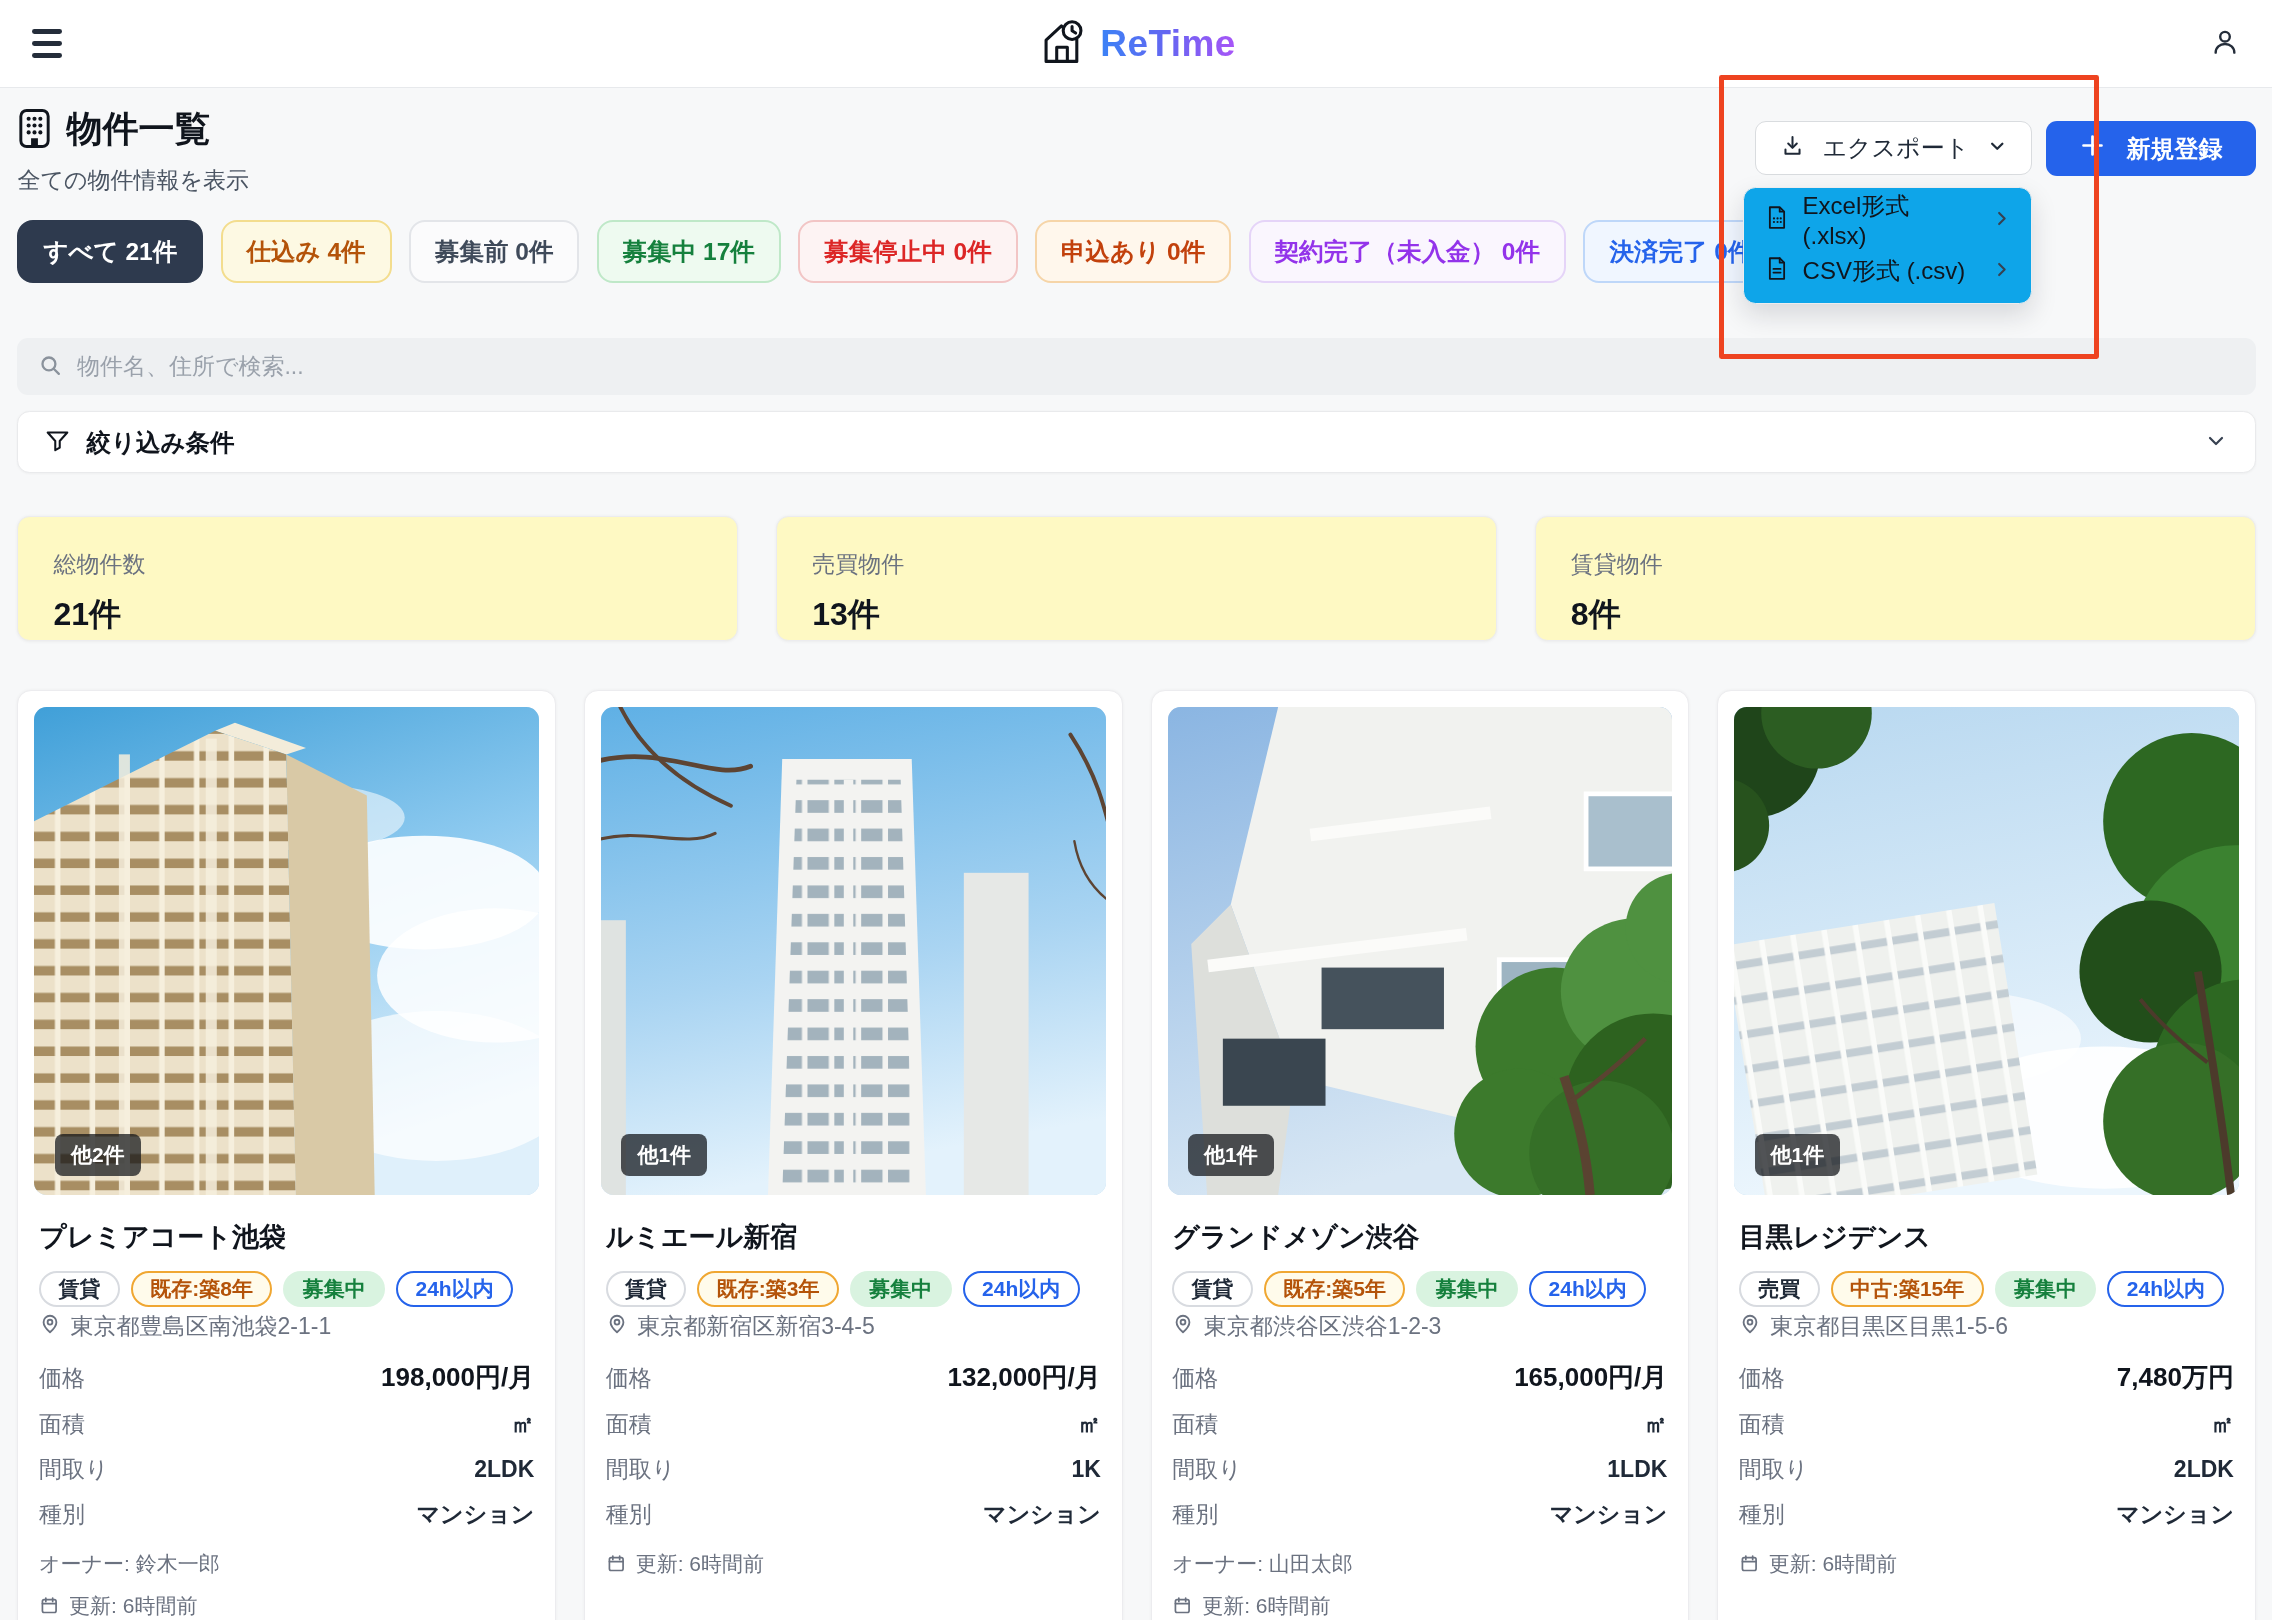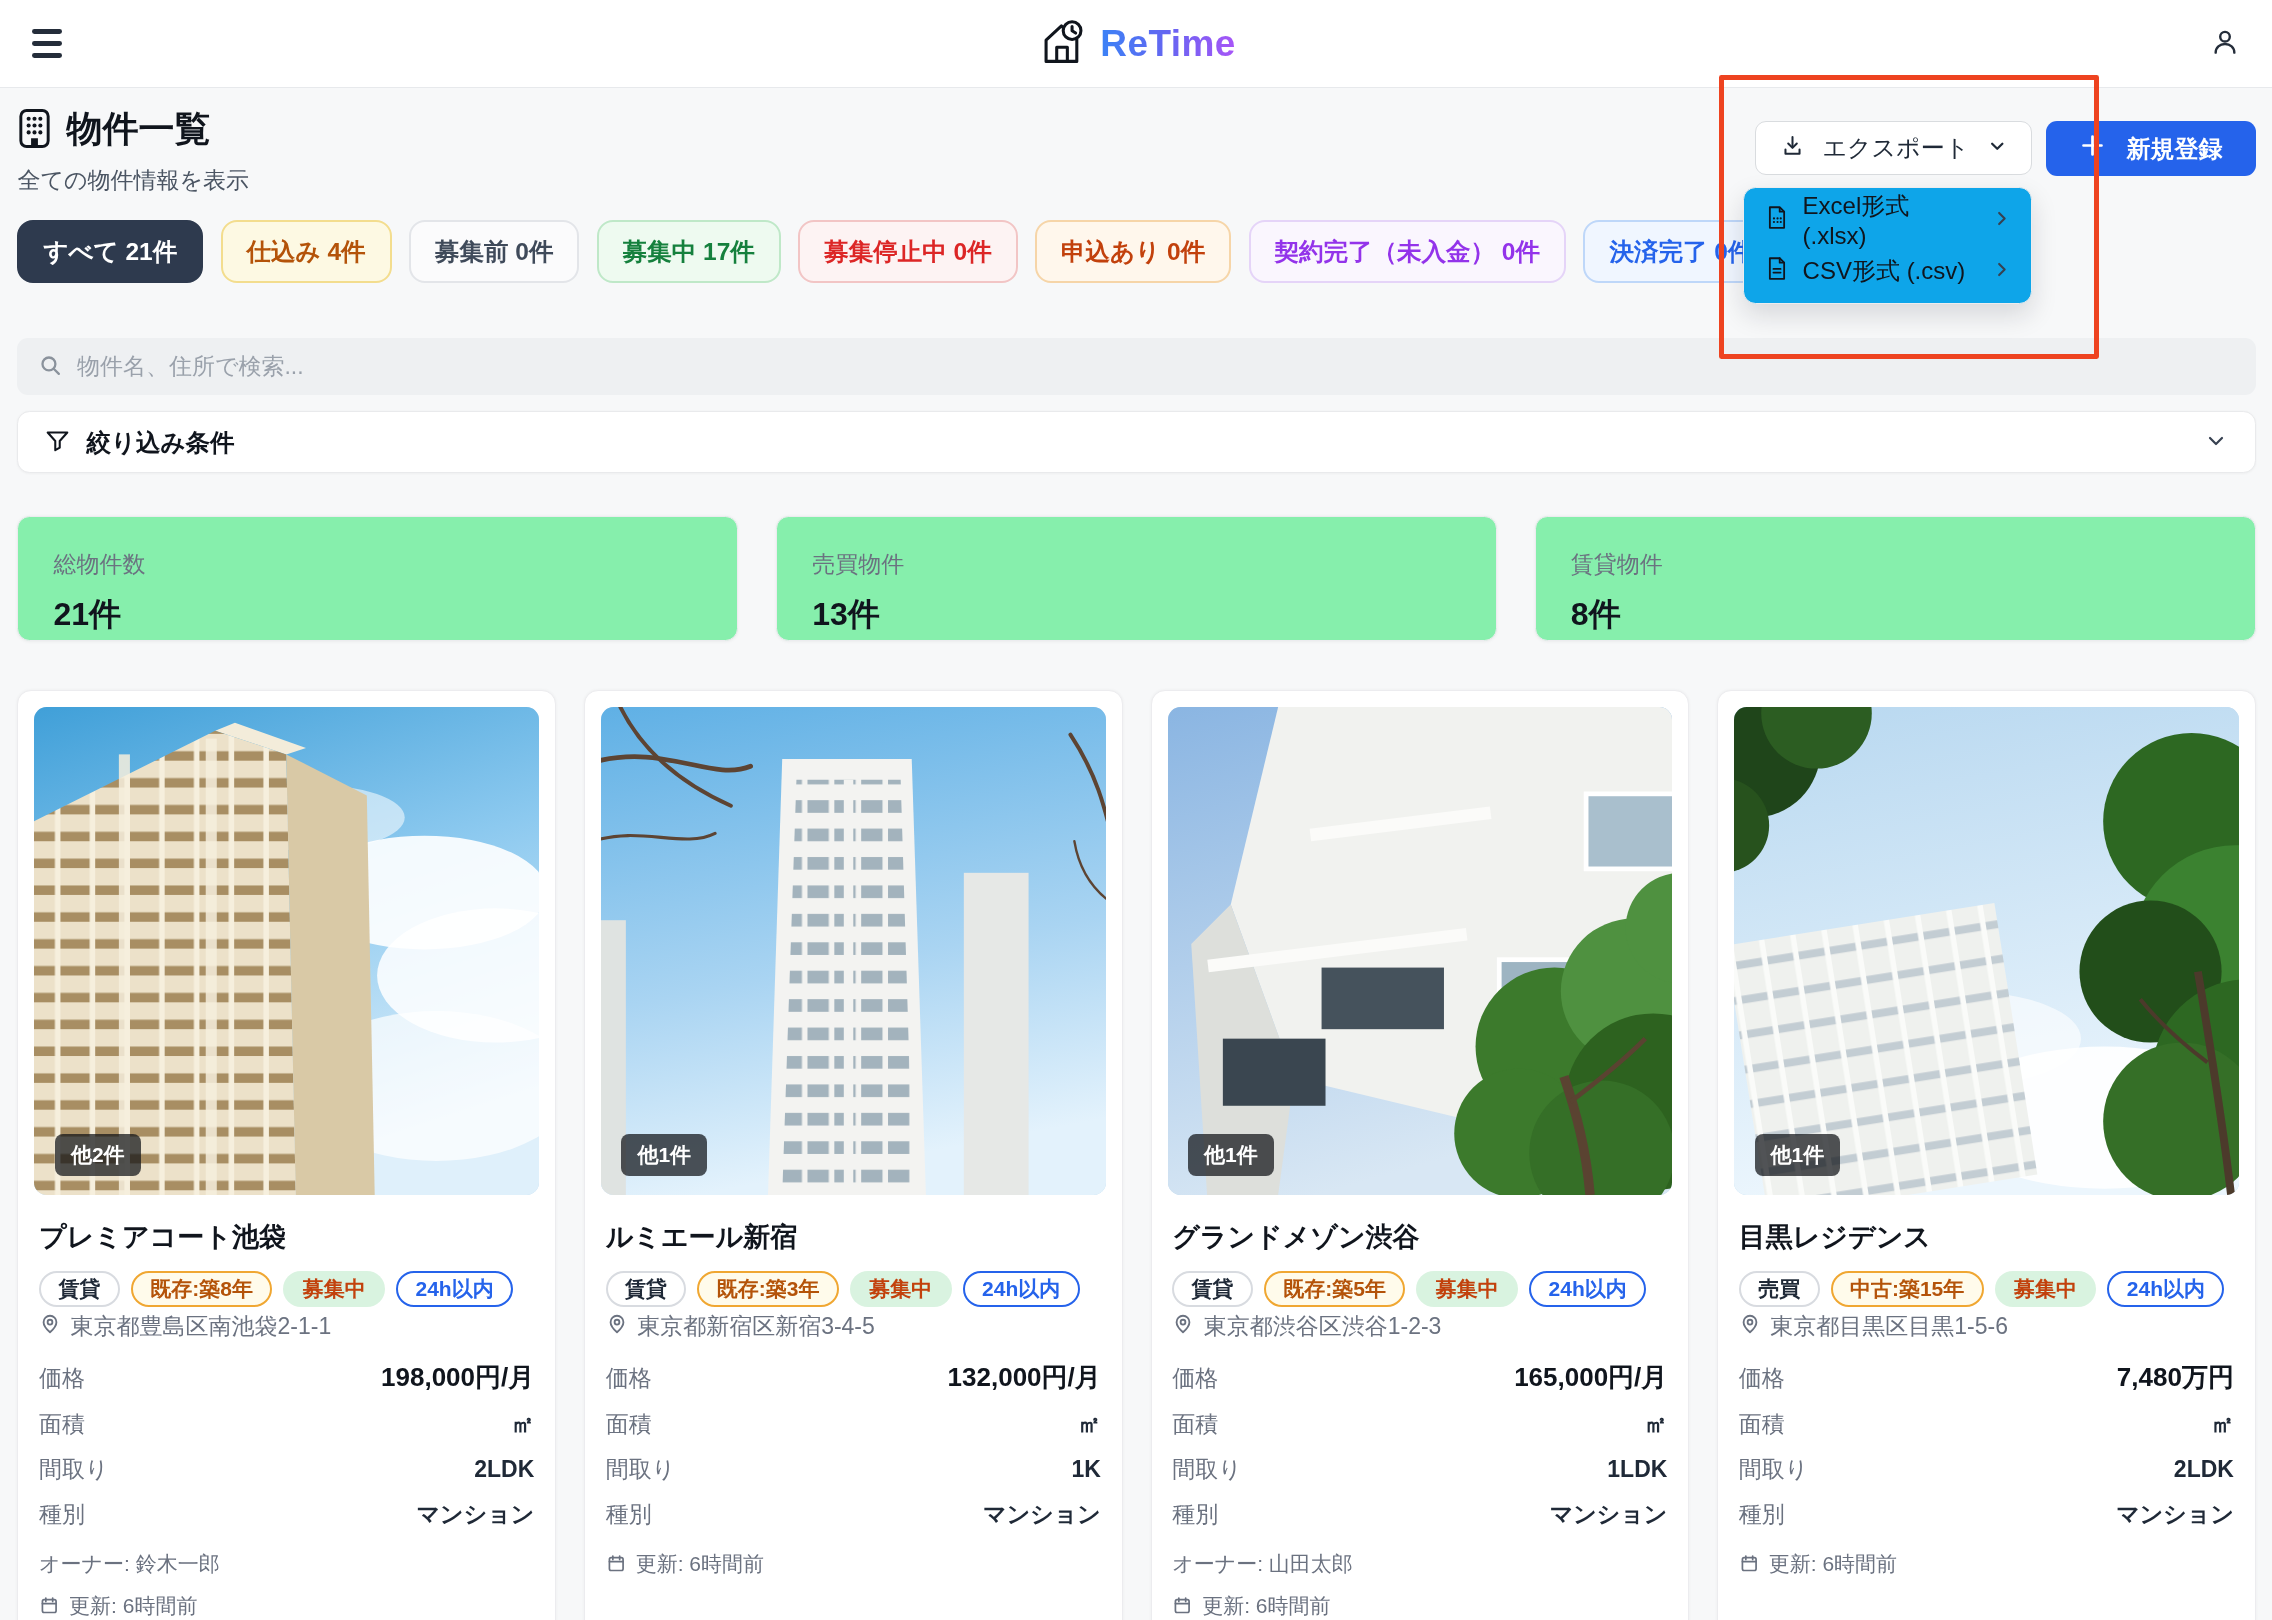--- a/index.html
+++ b/index.html
@@ -87,21 +87,21 @@
   .filter-card {
     margin-top:16px; height:62px; background:#fff; border:1.6px solid #e9eaec;
     border-radius:12.6px; display:flex; align-items:center; gap:16px; padding:0 27px;
     box-shadow:0 0.8px 2.4px rgba(0,0,0,.04); cursor:pointer;
   }
   .filter-card .lbl { font-size:24.5px; font-weight:bold; color:#10151d; flex:1; }
 
   
   .stats { margin-top:43px; display:grid; grid-template-columns:repeat(3,1fr); gap:38px; }
   .stat-card {
-    background:#86efac; border:0.8px solid #ececef; border-radius:12.6px;
+    background:#fef9c3; border:0.8px solid #ececef; border-radius:12.6px;
     box-shadow:0 0.8px 3.2px rgba(0,0,0,.05); padding:32px 35px; height:125px;
   }
   .stat-label { font-size:23px; color:#6b7280; }
   .stat-value { margin-top:12.6px; font-size:32px; font-weight:bold; color:#10151d; }
 
   
   .cards { margin-top:49px; display:grid; grid-template-columns:repeat(4,1fr); gap:28px; }
   .pcard {
     background:#fff; border:0.8px solid #ececef; border-radius:14px;
     box-shadow:0 0.8px 3.2px rgba(0,0,0,.05); padding:16px; cursor:pointer;
@@ -116,21 +116,21 @@
   }
   .pname { margin-top:24px; font-size:27px; font-weight:bold; color:#10151d; padding:0 4.7px; }
   .badges { margin-top:16px; display:flex; gap:11px; flex-wrap:nowrap; padding:0 4.7px; }
   .badge {
     height:36px; padding:0 17.4px; display:flex; align-items:center;
     border-radius:20.5px; border:2.4px solid transparent; font-size:21px; font-weight:bold;
     white-space:nowrap;
   }
   .badge-neutral { background:#fff; border-color:#d8dbe0; color:#1f2937; }
   .badge-amber   { background:#fffbeb; border-color:#f0a732; color:#b45309; }
-  .badge-green   { background:#d9f3e0; color:#c2410c; }
+  .badge-green   { background:#d9f3e0; color:#15803d; }
   .badge-blue    { background:#fff; border-color:#2563eb; color:#2563eb; }
   .addr { margin-top:4px; display:flex; align-items:center; gap:9.5px; padding:0 4.7px;
           font-size:23px; color:#6b7280; }
   .specs { margin-top:17.4px; padding:0 4.7px; }
   .spec-row { display:flex; justify-content:space-between; align-items:baseline; margin-top:14px; }
   .spec-label { font-size:23px; color:#6b7280; }
   .spec-value { font-size:23px; font-weight:600; color:#1f2937; }
   .spec-row.em .spec-value { font-size:26px; font-weight:800; color:#10151d; }
   .pfoot { margin-top:20.5px; padding:0 4.7px; }
   .owner { font-size:21px; color:#6b7280; }

